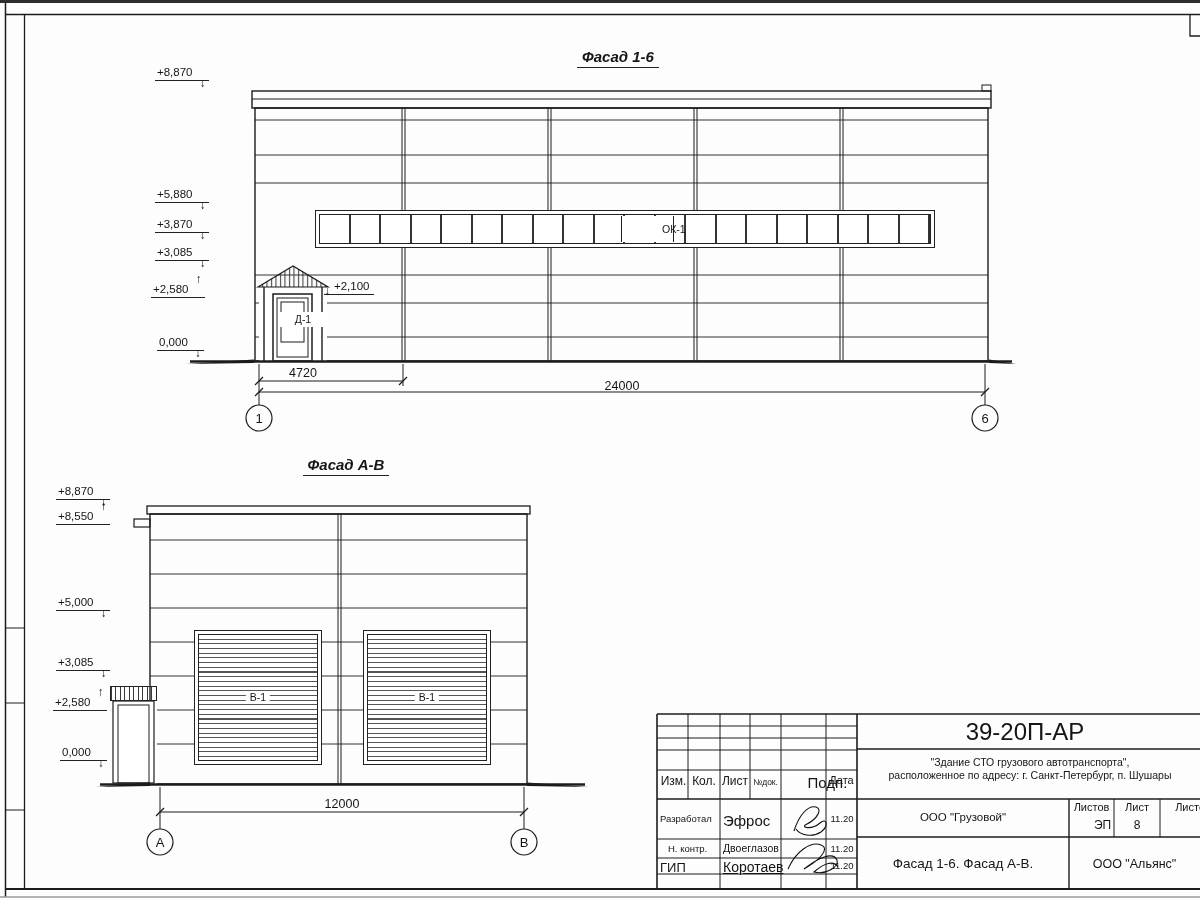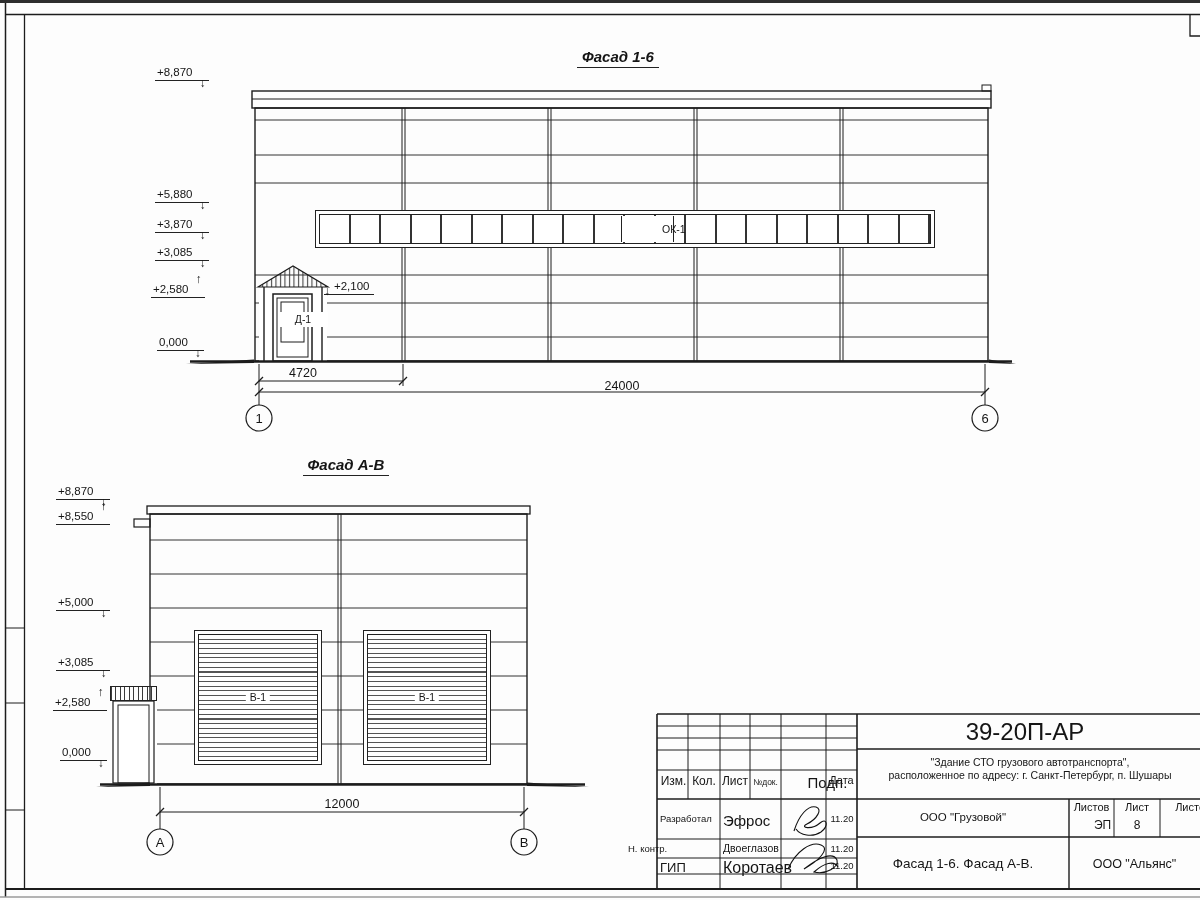--- a/index.html
+++ b/index.html
@@ -217,25 +217,25 @@
   <div class="tb" style="left:659px;top:774px;width:29px;text-align:center;font-size:12px;">Изм.</div>
   <div class="tb" style="left:689px;top:774px;width:30px;text-align:center;font-size:12px;">Кол.</div>
   <div class="tb" style="left:721px;top:774px;width:28px;text-align:center;font-size:12px;">Лист</div>
   <div class="tb" style="left:751px;top:777px;width:29px;text-align:center;font-size:8.5px;">№док.</div>
   <div class="tb" style="left:782px;top:774px;width:43px;text-align:center;font-size:15px;margin-left:24px;">Подп.</div>
   <div class="tb" style="left:827px;top:774px;width:29px;text-align:center;font-size:11px;">Дата</div>
 
   <div class="tb" style="left:660px;top:813px;font-size:9.5px;">Разработал</div>
   <div class="tb" style="left:723px;top:812px;font-size:15px;">Эфрос</div>
   <div class="tb" style="left:828px;top:813px;width:28px;text-align:center;font-size:9.5px;">11.20</div>
-  <div class="tb" style="left:628px;top:843px;font-size:9.5px;">Н. контр.</div>
+  <div class="tb" style="left:668px;top:843px;font-size:9.5px;">Н. контр.</div>
   <div class="tb" style="left:723px;top:842px;font-size:10.5px;">Двоеглазов</div>
   <div class="tb" style="left:828px;top:843px;width:28px;text-align:center;font-size:9.5px;">11.20</div>
   <div class="tb" style="left:660px;top:860px;font-size:13px;">ГИП</div>
-  <div class="tb" style="left:723px;top:859px;font-size:16px;">Коротаев</div>
+  <div class="tb" style="left:723px;top:859px;font-size:14px;text-decoration:underline;">Коротаев</div>
   <div class="tb" style="left:828px;top:860px;width:28px;text-align:center;font-size:9.5px;">11.20</div>
 
   <div class="tb" style="left:877px;top:811px;width:172px;text-align:center;font-size:11.5px;">ООО "Грузовой"</div>
   <div class="tb" style="left:1069px;top:801px;width:45px;text-align:center;font-size:11px;">Листов</div>
   <div class="tb" style="left:1114px;top:801px;width:46px;text-align:center;font-size:11px;">Лист</div>
   <div class="tb" style="left:1160px;top:801px;width:66px;text-align:center;font-size:11px;">Листов</div>
   <div class="tb" style="left:1069px;top:818px;width:51px;text-align:center;font-size:12px;margin-left:8px;">ЭП</div>
   <div class="tb" style="left:1114px;top:818px;width:46px;text-align:center;font-size:12px;">8</div>
   <div class="tb" style="left:867px;top:856px;width:192px;text-align:center;font-size:13.5px;">Фасад 1-6. Фасад А-В.</div>
   <div class="tb" style="left:1069px;top:857px;width:131px;text-align:center;font-size:12.5px;">ООО "Альянс"</div>

